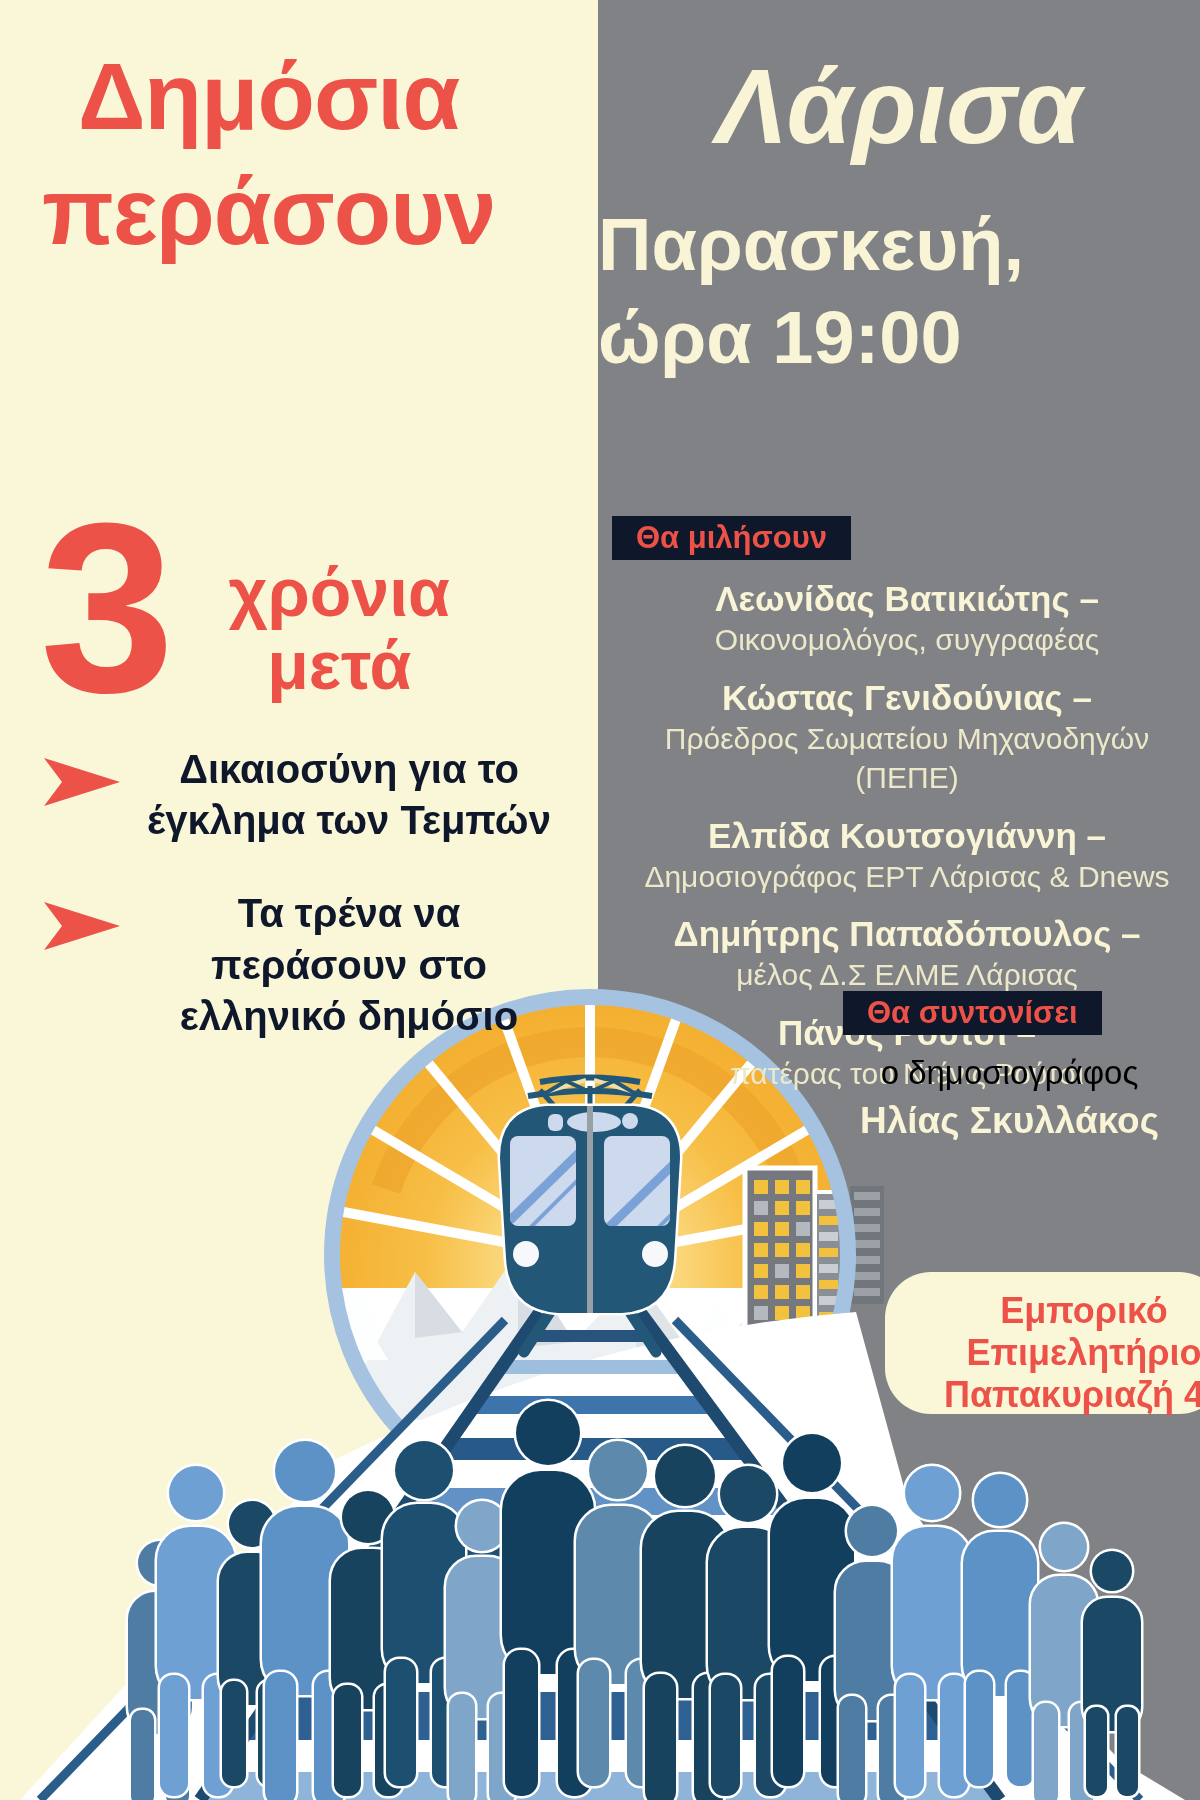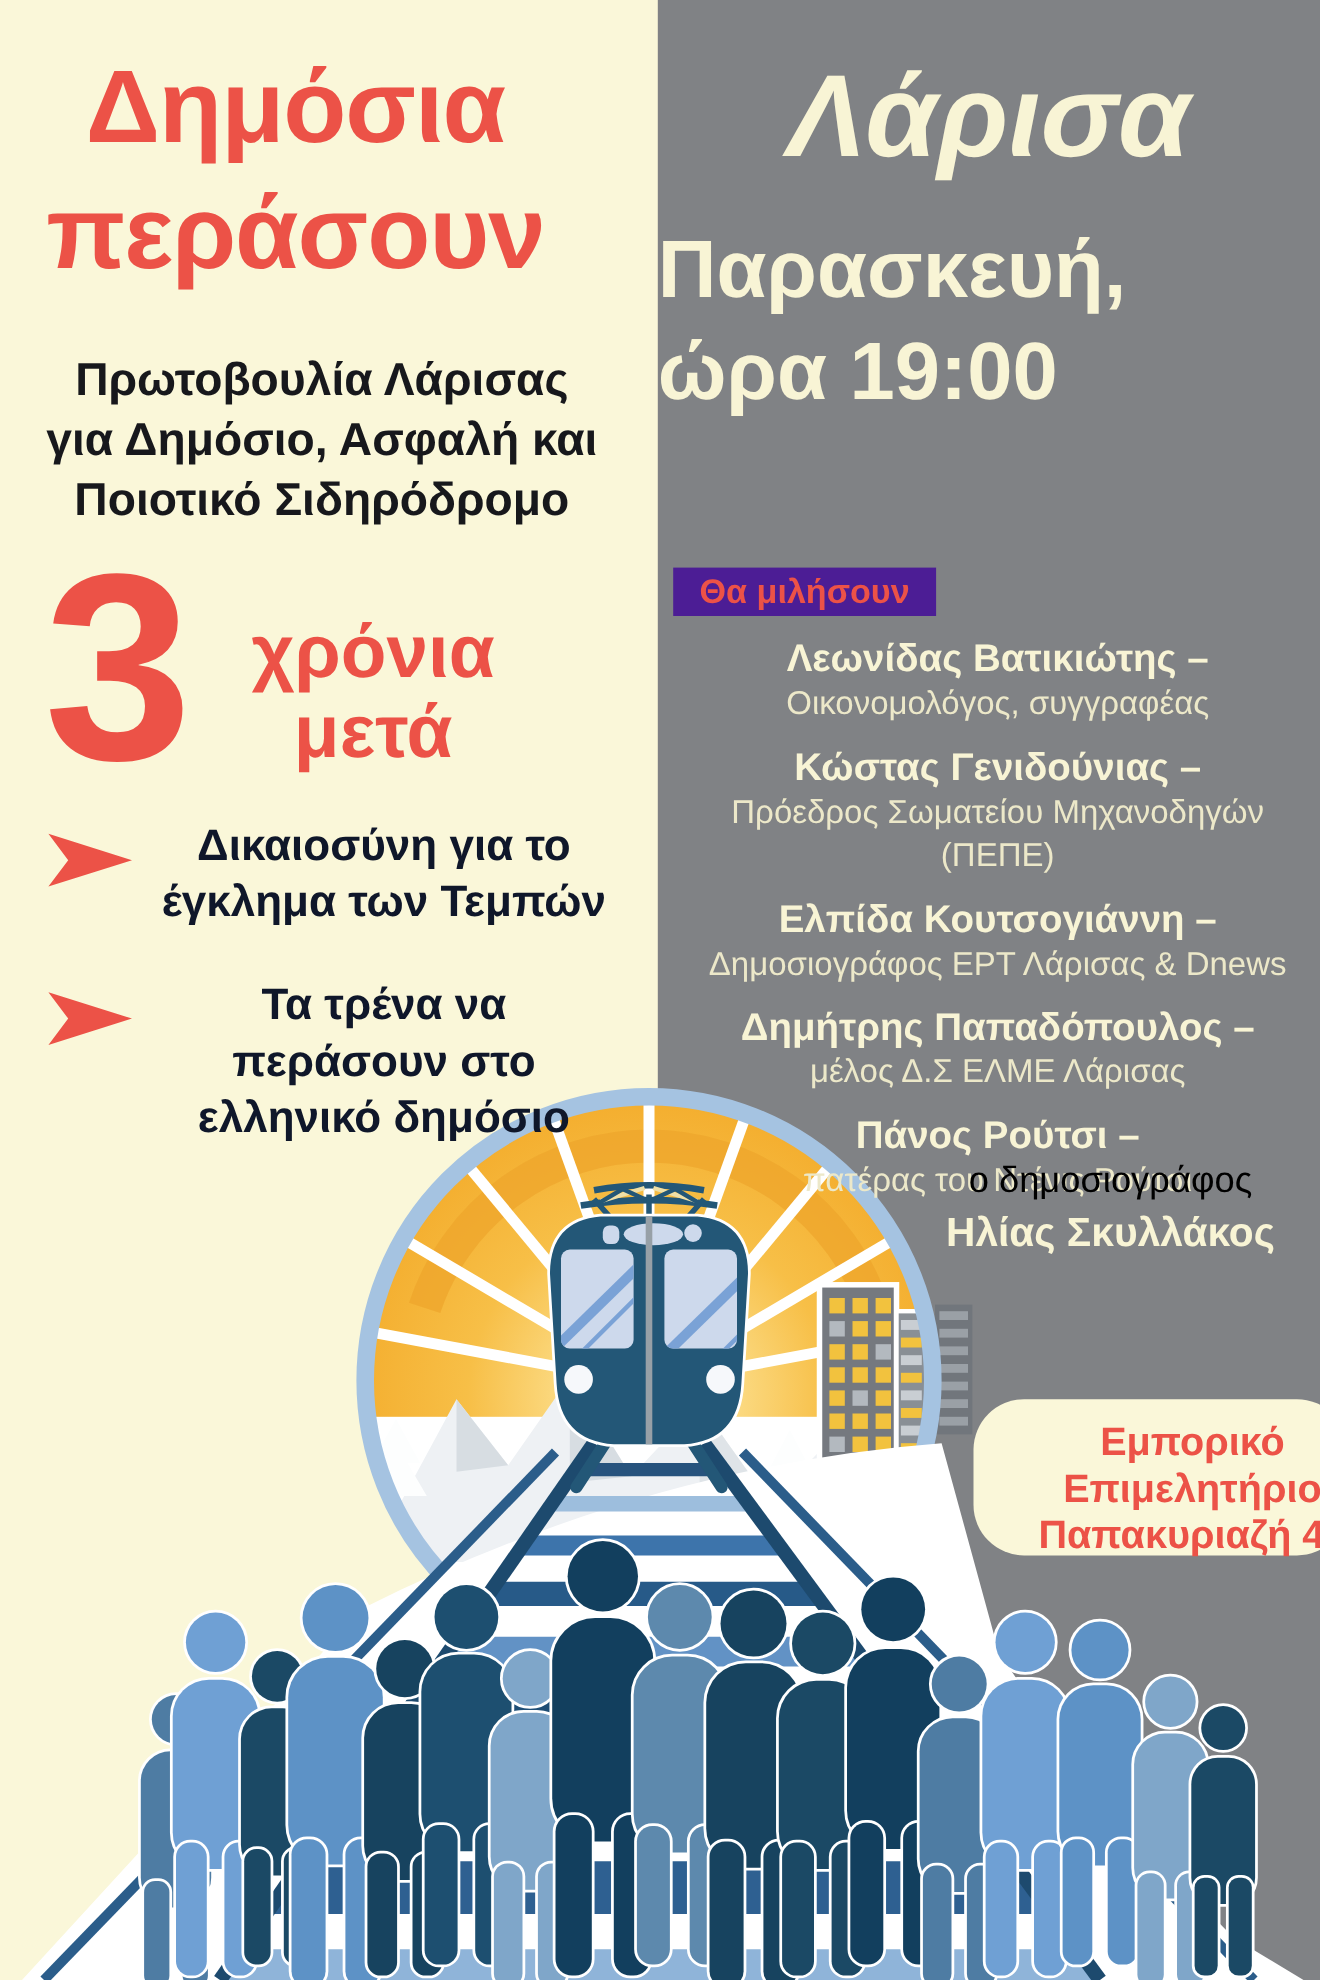--- a/index.html
+++ b/index.html
@@ -16,21 +16,21 @@
   .years-row{left:40px;top:508px;display:flex;align-items:flex-start;}
   .years-number{font-size:242px;font-weight:700;color:#ec5247;line-height:0.82;}
   .years-text{margin-left:54px;padding-top:48px;font-size:68px;font-weight:700;color:#ec5247;line-height:1.08;}
   .bullets{left:42px;top:744px;width:520px;}
   .bullet{display:flex;margin-bottom:42px;}
   .bullet .arr{flex:0 0 80px;margin-top:8px;}
   .bullet .btxt{margin-left:14px;font-size:40px;font-weight:700;color:#0f172a;line-height:1.28;width:440px;}
   
   .city{left:598px;top:46px;width:602px;text-align:center;font-size:106px;font-weight:700;color:#f8f4d5;font-style:italic;}
   .dates{left:598px;top:198px;width:602px;text-align:left;font-size:74px;font-weight:700;color:#f8f4d5;line-height:1.26;}
-  .hd-box{height:44px;background:#4c1d95;color:#ec5247;font-size:31px;font-weight:700;
+  .hd-box{height:44px;background:#0f172a;color:#ec5247;font-size:31px;font-weight:700;
           line-height:44px;padding:0 24px;white-space:nowrap;}
   .hd-speak{left:612px;top:516px;}
   .hd-mod{left:843px;top:991px;}
   .speakers{left:612px;top:578px;width:590px;}
   .sp-name{font-size:35px;font-weight:700;color:#f8f4d5;line-height:1.2;}
   .sp-role{font-size:30px;color:#ece8c9;line-height:1.32;margin-bottom:17px;}
   .moderator{left:860px;top:1050px;}
   .mod-intro{font-size:33px;color:#000000;line-height:1.4;}
   .mod-name{font-size:37px;font-weight:700;color:#f8f4d5;line-height:1.35;}
   .venue-box{left:885px;top:1272px;width:340px;height:142px;background:#faf7d9;
@@ -299,25 +299,20 @@
           <rect x="1117" y="1707" width="21" height="89" rx="9"></rect>
         </g>
       </g>
   </svg>
 
   <div class="txt title">
     <div>Δημόσια</div>
     <div>περάσουν</div>
   </div>
 
-  <div class="txt subtitle">
-    <div>Πρωτοβουλία Λάρισας</div>
-    <div>για Δημόσιο, Ασφαλή και</div>
-    <div>Ποιοτικό Σιδηρόδρομο</div>
-  </div>
 
   <div class="txt years-row">
     <div class="years-number">3</div>
     <div class="years-text">
       <div>χρόνια</div>
       <div>μετά</div>
     </div>
   </div>
 
   <div class="txt bullets">
@@ -359,20 +354,21 @@
     <div>
       <div class="sp-name">Δημήτρης Παπαδόπουλος –</div>
       <div class="sp-role">μέλος Δ.Σ ΕΛΜΕ Λάρισας</div>
     </div>
     <div>
       <div class="sp-name">Πάνος Ρούτσι –</div>
       <div class="sp-role">πατέρας του Ντένις Ρούτσι</div>
     </div>
   </div>
 
+  <div class="txt hd-box hd-mod">Θα συντονίσει</div>
   <div class="txt moderator">
     <div class="mod-intro">ο δημοσιογράφος</div>
     <div class="mod-name">Ηλίας Σκυλλάκος</div>
   </div>
 
   <div class="txt venue-box">
     <div class="venue-line">Εμπορικό</div>
     <div class="venue-line">Επιμελητήριο</div>
     <div class="venue-line">Παπακυριαζή 44</div>
   </div>

